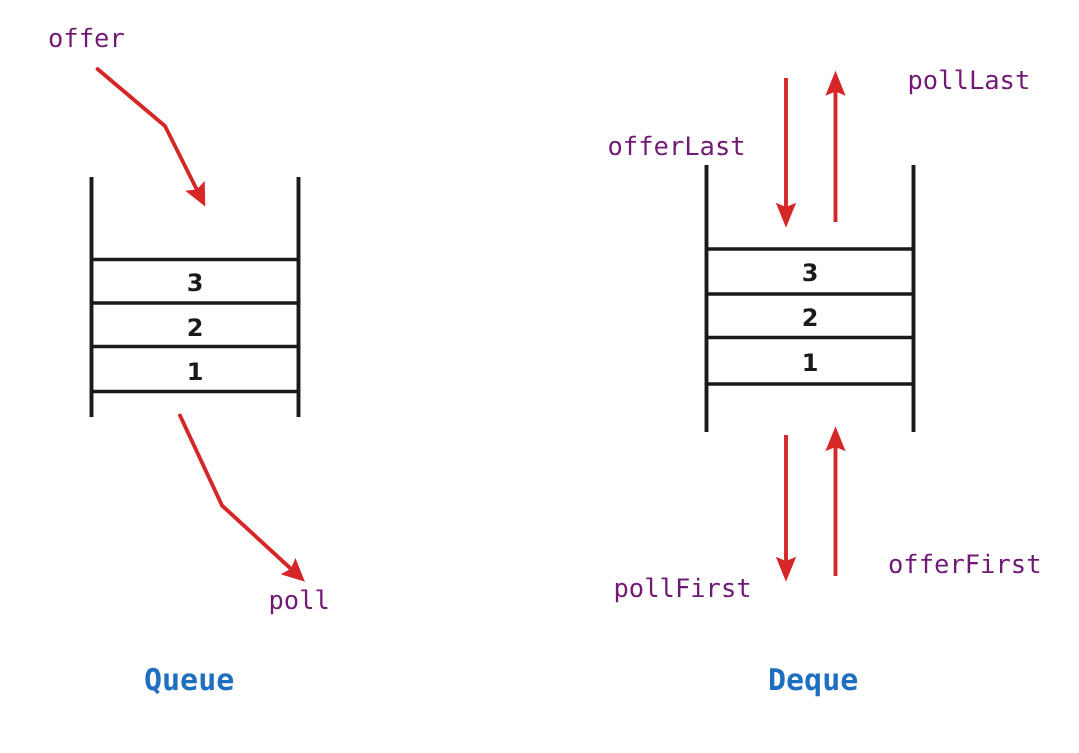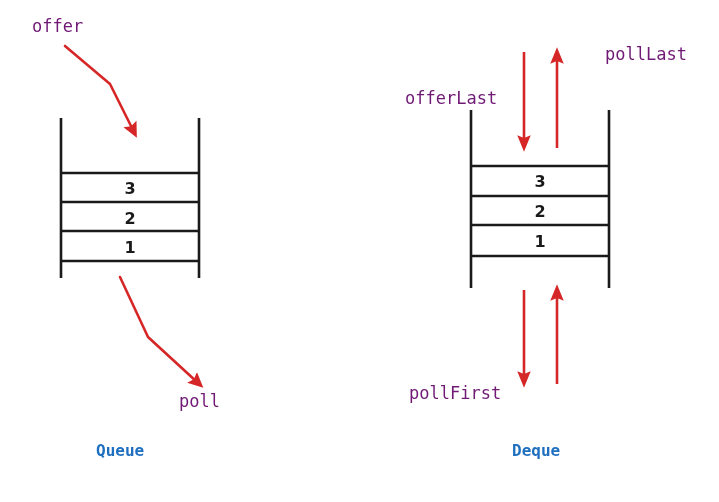--- a/index.html
+++ b/index.html
@@ -35,21 +35,21 @@
     font-family: "DejaVu Sans", "Liberation Sans", sans-serif;
     font-size: 16px;
     font-weight: 600;
     color: #1a1a1a;
     text-align: center;
     line-height: 1;
   }
   .caption {
     position: absolute;
     font-family: "DejaVu Sans Mono", "Liberation Mono", monospace;
-    font-size: 16px;
+    font-size: 20px;
     font-weight: 700;
     color: #1f6fc0;
     white-space: nowrap;
     line-height: 1;
   }
 </style>
 </head>
 <body>
 
 <div id="canvas">
@@ -107,20 +107,21 @@
   <div class="cellval" style="left:61px; top:240px; width:138px;">1</div>
 
   <div class="caption" style="left:96px; top:443px;">Queue</div>
 
   <div class="lbl" style="left:405px; top:46px;margin-top:44px;">offerLast</div>
 
   <div class="lbl" style="left:585px; top:46px;margin-left:20px;">pollLast</div>
 
   <div class="lbl" style="left:409px; top:369px;margin-top:16px;">pollFirst</div>
 
+  <div class="lbl" style="left:592px; top:369px;">offerFirst</div>
 
   <div class="cellval" style="left:471px; top:174px; width:138px;">3</div>
   <div class="cellval" style="left:471px; top:204px; width:138px;">2</div>
   <div class="cellval" style="left:471px; top:234px; width:138px;">1</div>
 
   <div class="caption" style="left:512px; top:443px;">Deque</div>
 
 </div>
 
 </body></html>

